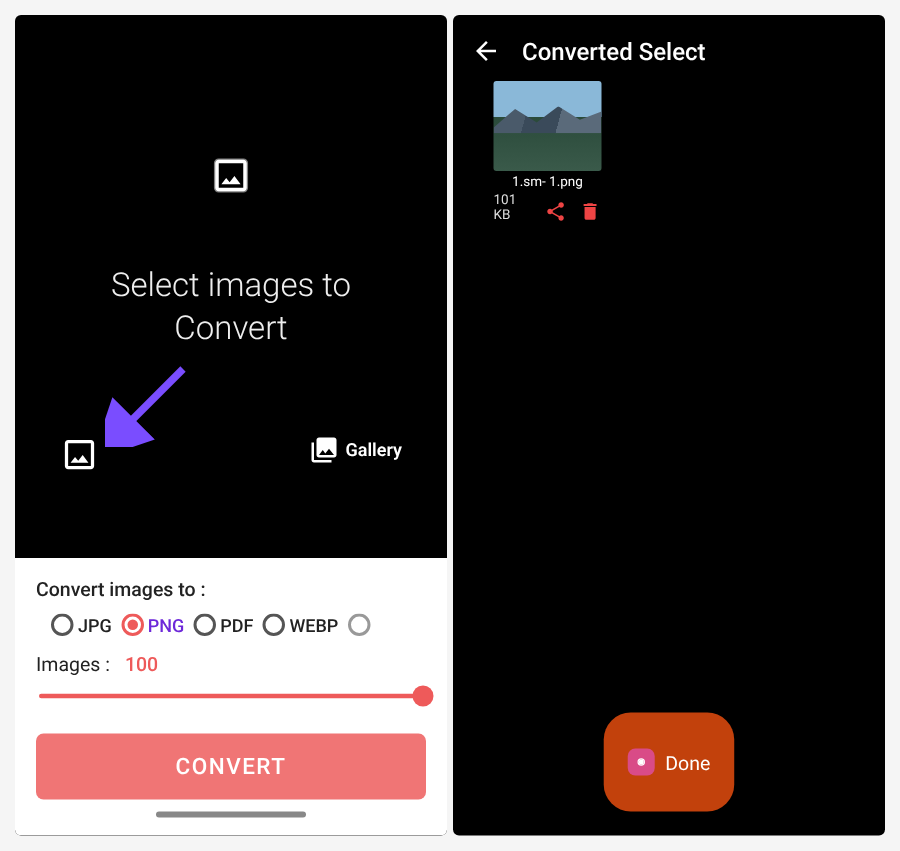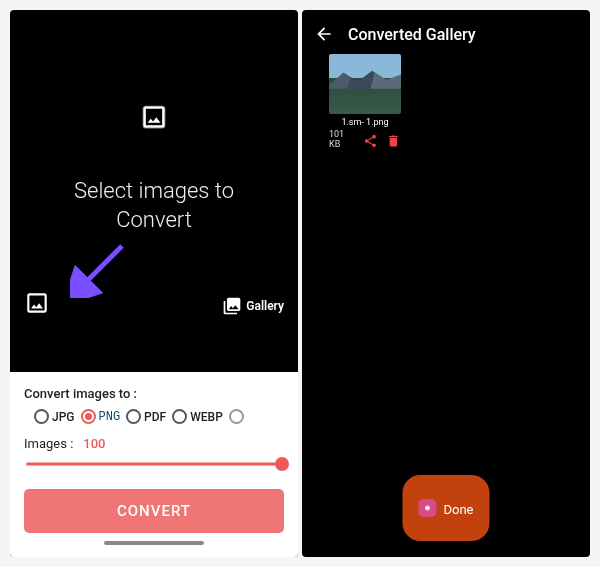--- a/index.html
+++ b/index.html
@@ -45,22 +45,22 @@
     color: #eee;
     margin-top: 32px;
   }
   .bottom-icons {
     position: absolute;
     bottom: 12px;
     left: 0;
     right: 0;
     display: flex;
     justify-content: space-between;
-    align-items: flex-end;
-    padding: 0 14px;
+    align-items: flex-start;
+    padding: 0 30px;
   }
   .small-picture-icon {
     width: 26px;
     height: 26px;
     fill: #fff;
   }
   .gallery-btn {
     display: flex;
     align-items: center;
     gap: 4px;
@@ -114,21 +114,21 @@
   .radio.selected .radio-circle {
     border-color: #ee5a5a;
   }
   .radio.selected .radio-circle::after {
     content: "";
     width: 7px;
     height: 7px;
     background: #ee5a5a;
     border-radius: 50%;
   }
-  .radio.selected { color: #0c4a6e; font-family: Liberation Mono, monospace; }
+  .radio.selected { color: #6d28d9; }
   .quality-row {
     display: flex;
     align-items: center;
     gap: 10px;
     font-size: 13px;
     margin-bottom: 2px;
   }
   .quality-value { color: #ee5a5a; font-weight: 500; }
   .slider {
     position: relative;
@@ -325,21 +325,21 @@
     <div class="convert-btn">CONVERT</div>
     <div class="home-indicator"></div>
   </div>
 </div>
 
 <div class="phone">
   <div class="right-header">
     <svg class="back-arrow" viewBox="0 0 24 24">
       <path d="M20 11H7.83l5.59-5.59L12 4l-8 8 8 8 1.41-1.41L7.83 13H20v-2z"></path>
     </svg>
-    <div class="header-title">Converted Gallery</div>
+    <div class="header-title">Converted Select</div>
   </div>
   <div class="thumb-area">
     <div class="thumb">
       <div class="thumb-img"></div>
       <div class="thumb-name">1.sm- 1.png</div>
       <div class="thumb-row">
         <span class="thumb-size">101 KB</span>
         <svg class="share-icon" viewBox="0 0 24 24">
           <path d="M18 16.08c-.76 0-1.44.3-1.96.77L8.91 12.7c.05-.23.09-.46.09-.7s-.04-.47-.09-.7l7.05-4.11c.54.5 1.25.81 2.04.81 1.66 0 3-1.34 3-3s-1.34-3-3-3-3 1.34-3 3c0 .24.04.47.09.7L8.04 9.81C7.5 9.31 6.79 9 6 9c-1.66 0-3 1.34-3 3s1.34 3 3 3c.79 0 1.5-.31 2.04-.81l7.12 4.16c-.05.21-.08.43-.08.65 0 1.61 1.31 2.92 2.92 2.92s2.92-1.31 2.92-2.92-1.31-2.92-2.92-2.92z"></path>
         </svg>

